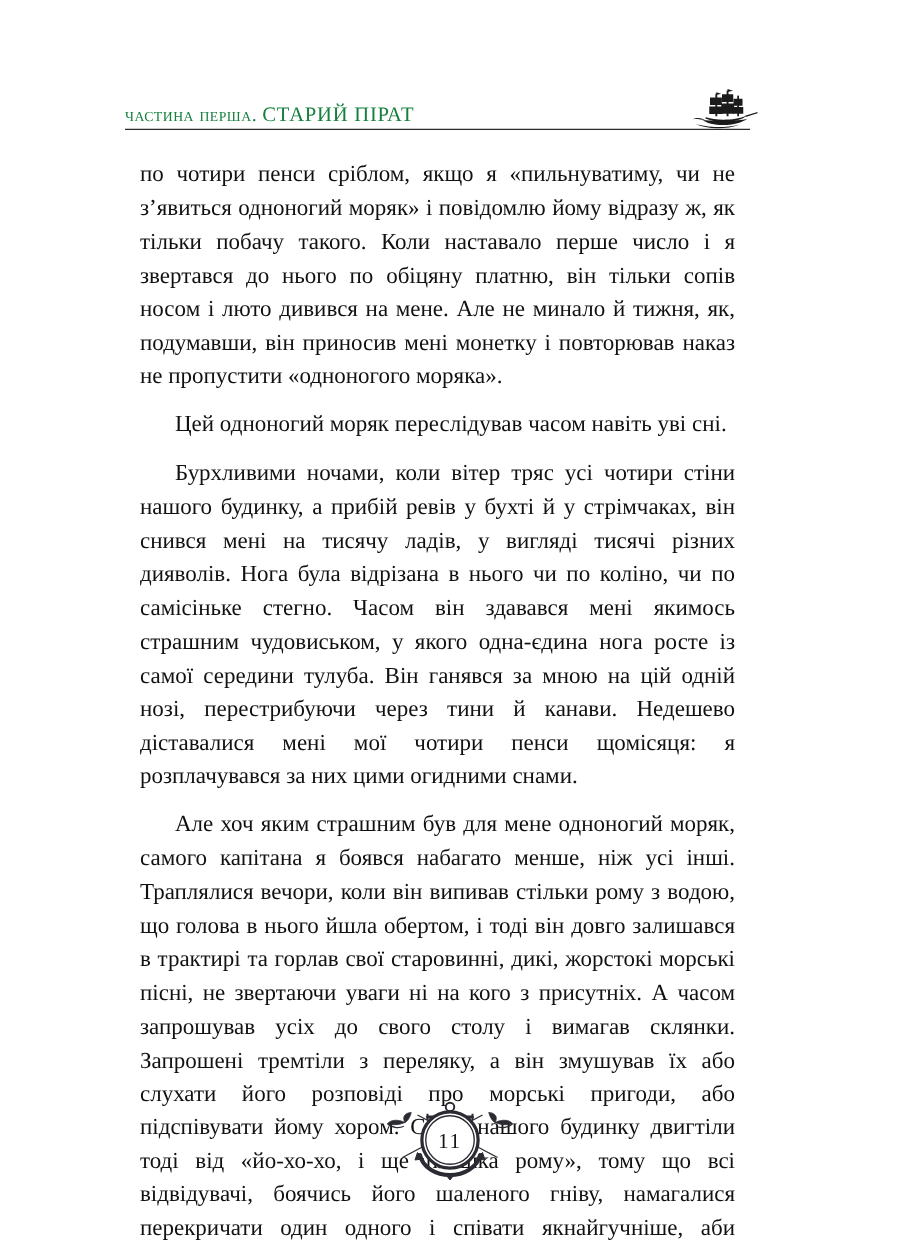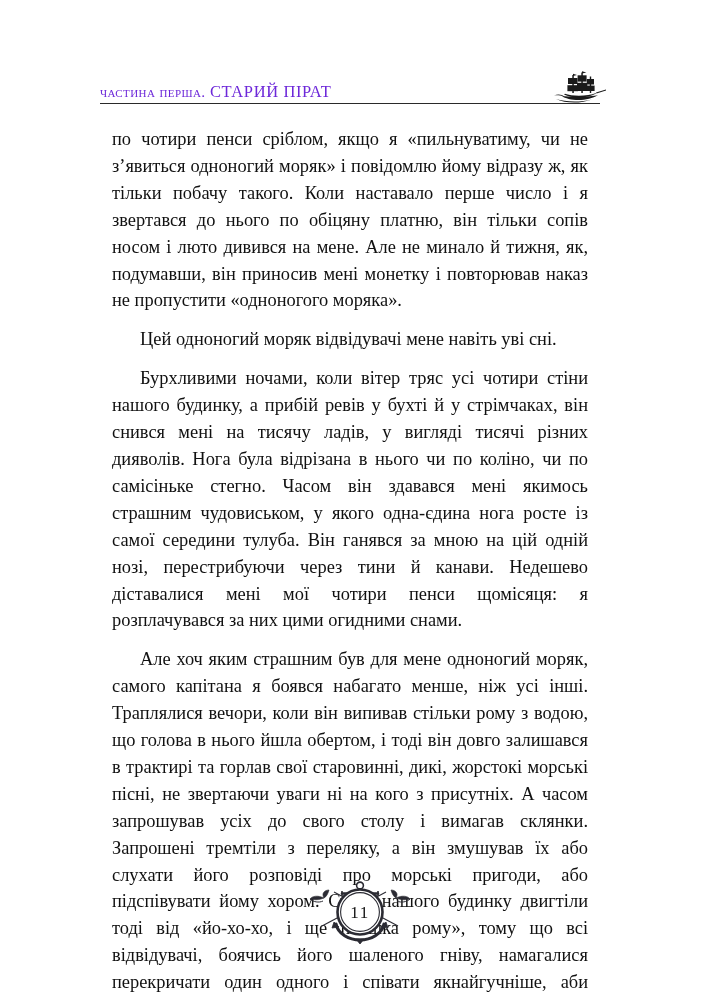--- a/index.html
+++ b/index.html
@@ -36,21 +36,21 @@
     justify-content: flex-start;
     box-sizing: border-box;
   }
   .running-head-text {
     font-family: "Liberation Serif", "DejaVu Serif", serif;
     font-size: 15.5px;
     letter-spacing: 0.4px;
     line-height: 1;
     padding-bottom: 3px;
     white-space: nowrap;
-    color: #6d28d9;
+    color: #15803d;
   }
   .rh-part {
     font-variant: small-caps;
     text-transform: lowercase;
   }
   .rh-title {
     text-transform: uppercase;
     font-size: 16.5px;
     letter-spacing: 0.6px;
   }
@@ -159,21 +159,21 @@
         <path d="M34 3.2 L38.4 4.6 L34 5.6 Z"></path>
 
         <path d="M6 27.5 C10 25.5, 14 26.5, 16.5 28.5 C12 27.4, 9 27, 6 27.5 Z"></path>
         <path d="M8 31 C16 33.5, 30 35, 44 31.5 C32 36, 17 35.3, 8 31 Z"></path>
       </g>
     </svg>
   </div>
 
   <div class="body-text">
     <p class="no-indent">по чотири пенси сріблом, якщо я «пильнуватиму, чи не з’явиться одноногий моряк» і повідомлю йому відразу ж, як тільки побачу такого. Коли наставало перше число і я звертався до нього по обіцяну платню, він тільки сопів носом і люто дивився на мене. Але не минало й тижня, як, подумавши, він приносив мені монетку і повторював наказ не пропустити «одноногого моряка».</p>
-    <p>Цей одноногий моряк відвідувачі мене навіть уві сні.</p>
+    <p>Цей одноногий моряк переслідував часом навіть уві сні.</p>
     <p>Бурхливими ночами, коли вітер тряс усі чотири стіни нашого будинку, а прибій ревів у бухті й у стрімчаках, він снився мені на тисячу ладів, у вигляді тисячі різних дияволів. Нога була відрізана в нього чи по коліно, чи по самісіньке стегно. Часом він здавався мені якимось страшним чудовиськом, у якого одна-єдина нога росте із самої середини тулуба. Він ганявся за мною на цій одній нозі, перестрибуючи через тини й канави. Недешево діставалися мені мої чотири пенси щомісяця: я розплачувався за них цими огидними снами.</p>
     <p>Але хоч яким страшним був для мене одноногий моряк, самого капітана я боявся набагато менше, ніж усі інші. Траплялися вечори, коли він випивав стільки рому з водою, що голова в нього йшла обертом, і тоді він довго залишався в трактирі та горлав свої старовинні, дикі, жорстокі морські пісні, не звертаючи уваги ні на кого з присутніх. А часом запрошував усіх до свого столу і вимагав склянки. Запрошені тремтіли з переляку, а він змушував їх або слухати його розповіді про морські пригоди, або підспівувати йому хором. Стіни нашого будинку двигтіли тоді від «йо-хо-хо, і ще пляшка рому», тому що всі відвідувачі, боячись його шаленого гніву, намагалися перекричати один одного і співати якнайгучніше, аби капітан залишився ними задоволений, тому що в такі години він був нестримно грізний. Він то грюкав кулаком по столу, вимагаючи, щоб усі замовкли; то лютував, якщо хтось перебивав його будь-яким запитанням; то, навпаки, дратувався, коли до нього не зверталися із запитаннями, тому що, на його думку, це</p>
   </div>
 
   <div class="folio">
     <div class="folio-wrap">
       <svg width="132" height="66" viewBox="0 0 132 66" xmlns="http://www.w3.org/2000/svg">
         <g stroke="#2b2b33" fill="none">
 
           <line x1="28" y1="48" x2="92" y2="14" stroke-width="1.1"></line>

